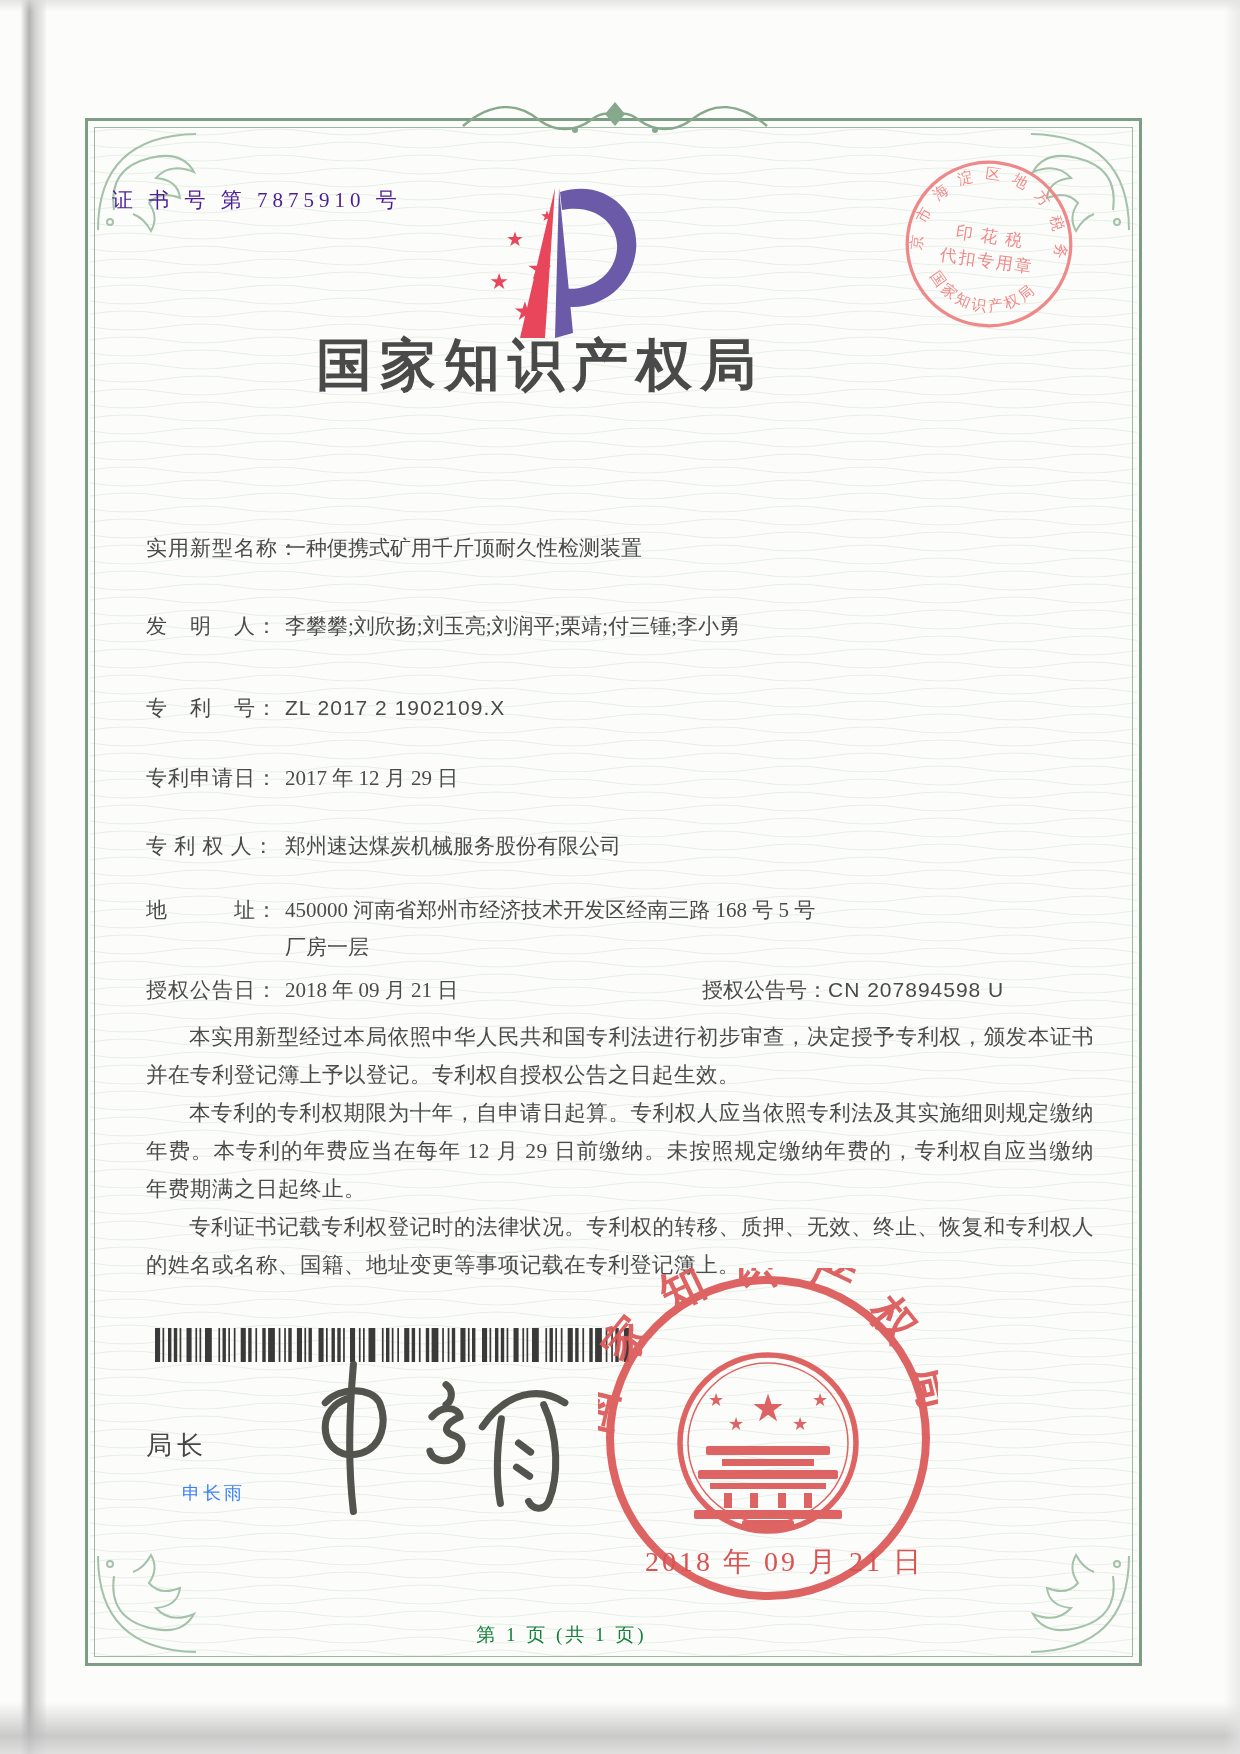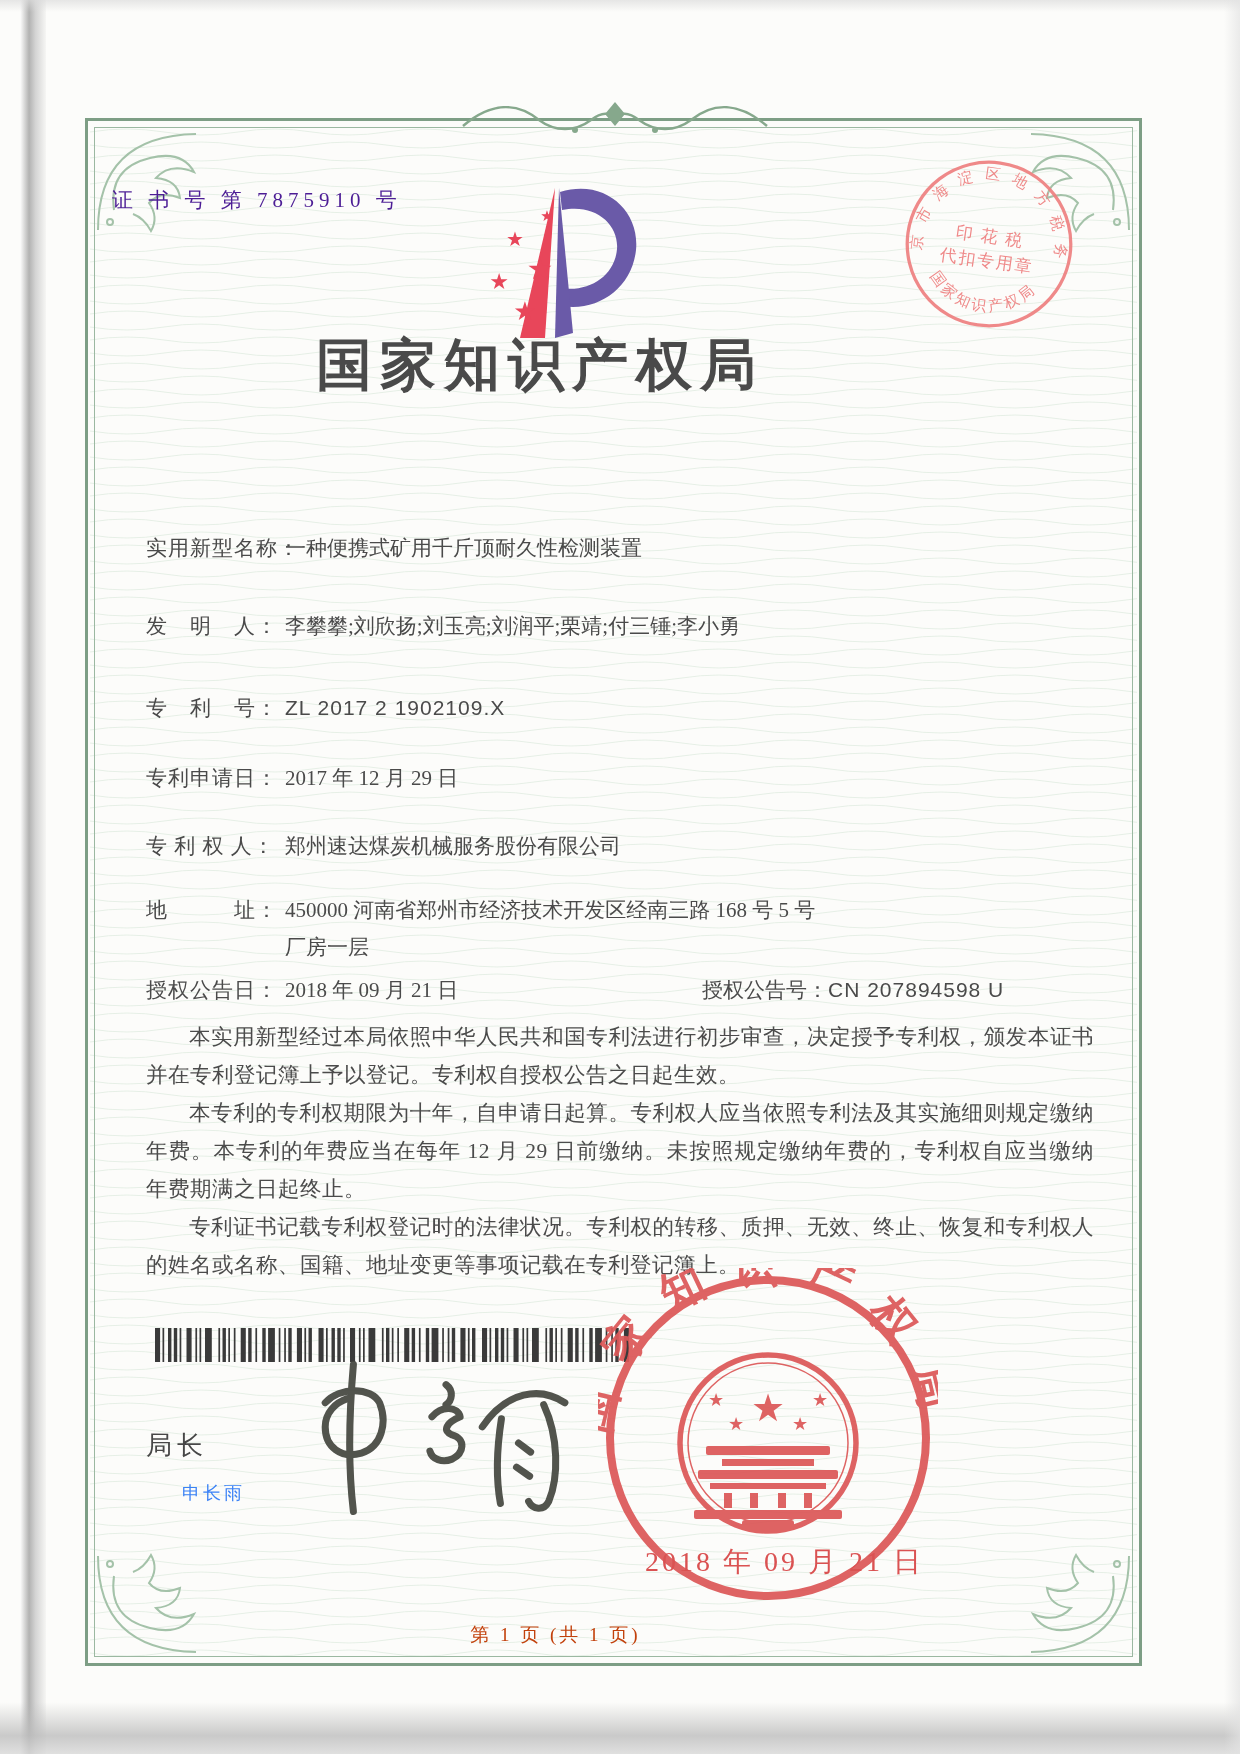--- a/index.html
+++ b/index.html
@@ -36,22 +36,22 @@
   .paras p{margin:0;text-indent:2em;font-size:21.5px;line-height:38px;color:#4b4b4b;letter-spacing:.5px;text-align:justify;}
   .barcode{position:absolute;left:155px;top:1328px;width:478px;height:34px;z-index:2;}
   .director-label{position:absolute;left:146px;top:1428px;font-size:26px;letter-spacing:5px;color:#474747;
     font-family:"Liberation Sans", sans-serif;z-index:2;}
   .director-name{position:absolute;left:146px;top:1481px;font-size:18px;letter-spacing:3px;color:#3b82f6;
     font-family:"Liberation Sans", sans-serif;z-index:2;margin-left:36px;}
   .signature{position:absolute;left:295px;top:1350px;width:292px;height:182px;z-index:3;}
   .seal{position:absolute;left:598px;top:1268px;width:340px;height:340px;z-index:3;}
   .seal-date{position:absolute;left:645px;top:1543px;font-size:28px;letter-spacing:3px;color:#da5252;
     white-space:nowrap;z-index:4;}
-  .footer{position:absolute;left:75px;top:1622px;width:1057px;text-align:center;transform:translateX(-48px);
-    font-size:19px;letter-spacing:3px;color:#c2410c;z-index:2;}
+  .footer{position:absolute;left:81px;top:1622px;width:1057px;text-align:center;transform:translateX(-48px);
+    font-size:19px;letter-spacing:3px;color:#15803d;z-index:2;}
 </style>
 </head>
 <body>
 
 <div class="page">
 
   <svg class="waves" viewBox="0 0 1047 1538" xmlns="http://www.w3.org/2000/svg" fill="none" stroke="#d4e5d6" stroke-width="1" opacity="0.55">
       <path d="M0 8 q37 -6 74 0 q37 6 74 0 q37 -6 74 0 q37 6 74 0 q37 -6 74 0 q37 6 74 0 q37 -6 74 0 q37 6 74 0 q37 -6 74 0 q37 6 74 0 q37 -6 74 0 q37 6 74 0 q37 -6 74 0 q37 6 74 0 q37 -6 74 0"></path>
       <path d="M0 21 q37 6 74 0 q37 -6 74 0 q37 6 74 0 q37 -6 74 0 q37 6 74 0 q37 -6 74 0 q37 6 74 0 q37 -6 74 0 q37 6 74 0 q37 -6 74 0 q37 6 74 0 q37 -6 74 0 q37 6 74 0 q37 -6 74 0 q37 6 74 0"></path>
       <path d="M0 34 q37 -6 74 0 q37 6 74 0 q37 -6 74 0 q37 6 74 0 q37 -6 74 0 q37 6 74 0 q37 -6 74 0 q37 6 74 0 q37 -6 74 0 q37 6 74 0 q37 -6 74 0 q37 6 74 0 q37 -6 74 0 q37 6 74 0 q37 -6 74 0"></path>

